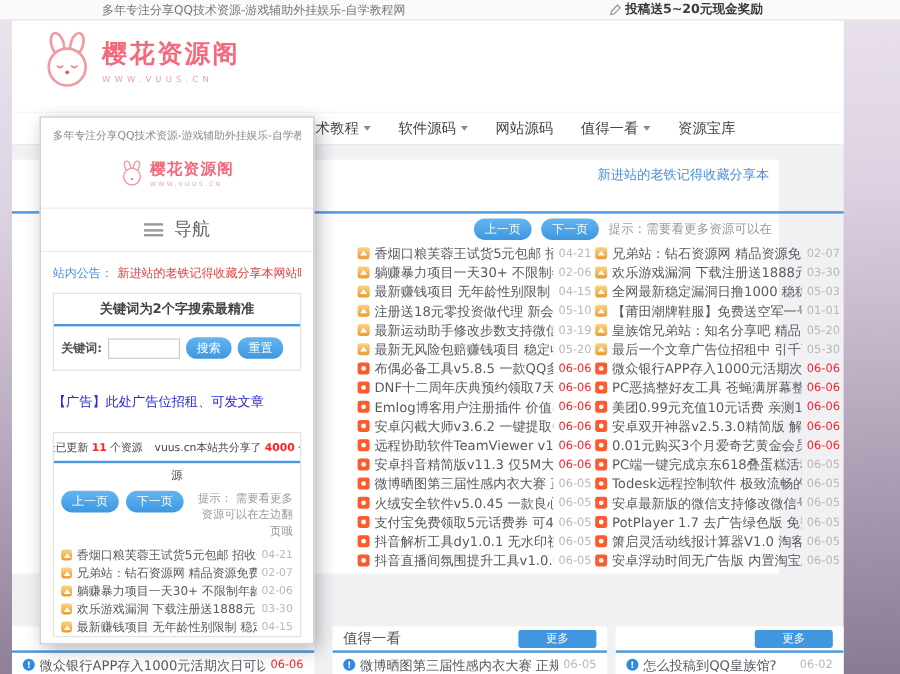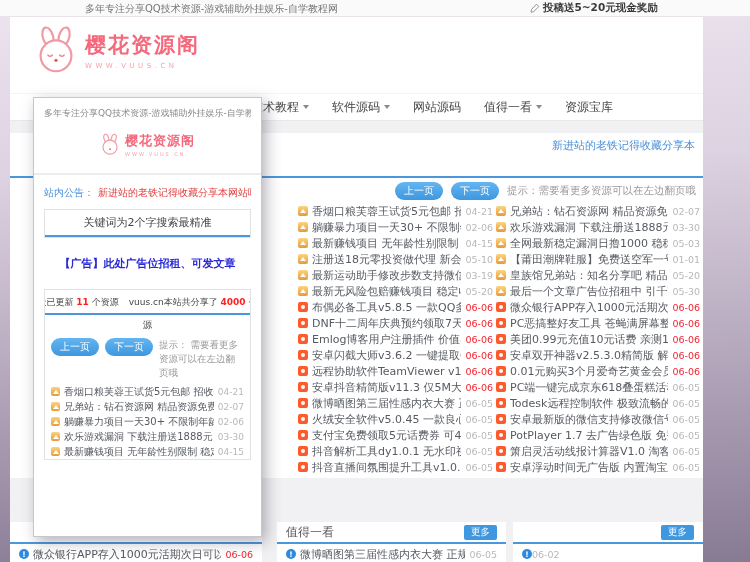--- a/index.html
+++ b/index.html
@@ -2,35 +2,35 @@
 <html><head>
 <meta charset="utf-8">
 <style>
   *{margin:0;padding:0;box-sizing:border-box;font-family:"DejaVu Sans","Liberation Sans",sans-serif}
   body{width:750px;height:562px;overflow:hidden}
   .desktop{position:relative;width:750px;height:562px;background:linear-gradient(178deg,#ece4ef 0%,#ddd2e1 30%,#b4a7bc 65%,#877a93 100%);overflow:hidden}
 
   
   .topbar{position:absolute;left:0;top:0;width:750px;height:17px;background:#fbfafb;border-bottom:1px solid #e9e3e9;font-size:10px;color:#777;z-index:3}
   .topbar-left{position:absolute;left:85px;top:2px;white-space:nowrap}
-  .topbar-right{position:absolute;left:530px;top:1px;display:flex;align-items:center;gap:3px;color:#3a3a3a;font-weight:bold;font-size:10.5px}
+  .topbar-right{position:absolute;left:508px;top:1px;display:flex;align-items:center;gap:3px;color:#3a3a3a;font-weight:bold;font-size:10.5px}
 
   
   .page{position:absolute;left:10px;top:17px;width:693px;height:545px;background:#f1f1f3;z-index:2}
   .site-header{height:76px;background:#fff;position:relative}
   .logo{position:absolute;left:24px;top:8px;display:flex;align-items:center;gap:7px}
   .logo-text{display:flex;flex-direction:column}
   .logo-name{font-size:21px;font-weight:bold;color:#f4697c;letter-spacing:2px}
   .logo-domain{font-size:7px;color:#f7a0ab;letter-spacing:3.5px;margin-top:3px}
   .nav{height:28px;background:#fff;border-top:1px solid #f4f4f4;border-bottom:1px solid #e9e9ea;display:flex;align-items:center;padding-left:32px;gap:23px;font-size:12px;color:#454545}
   .nav-item{display:flex;align-items:center;gap:4px;white-space:nowrap;cursor:pointer}
   .caret{width:0;height:0;border-left:3px solid transparent;border-right:3px solid transparent;border-top:4px solid #8a8a8a}
 
   
-  .main-card{position:absolute;left:0;top:116px;width:693px;height:345px;background:#fff}
+  .main-card{position:absolute;left:0;top:116px;width:639px;height:345px;background:#fff}
   .marquee{position:absolute;top:5px;right:8px;font-size:11px;color:#4a90d9;white-space:nowrap}
   .col-head{position:absolute;top:23px;font-size:12.5px;color:#454545;text-align:center;white-space:nowrap}
   .col-head.c{left:278px;width:206px}
   .col-head.r{left:486px;width:204px}
   .rn{color:#ff1f1f;font-weight:bold}
   .head-line{position:absolute;top:43px;left:0;width:693px;height:0;border-bottom:2px solid #4a97dd}
   .pg-row{position:absolute;top:49px;left:385px;right:6px;display:flex;align-items:center;gap:8px}
   .pill{background:linear-gradient(#64b5f1,#3e97df);color:#fff;font-size:10px;padding:2px 9px;border-radius:9px;white-space:nowrap;cursor:pointer}
   .pg-tip{font-size:10.5px;color:#9a9a9a;white-space:nowrap;overflow:hidden}
   .list{position:absolute;top:70px}
@@ -47,49 +47,49 @@
   .ic.new::after{content:"";width:4px;height:4px;border-radius:50%;background:#fff}
   .ic.info{background:#2e8ae0;border-radius:50%}
   .ic.info::after{content:"!";color:#fff;font-size:7.5px;font-weight:bold}
 
   
   .bcard{position:absolute;top:505px;background:#fff;height:40px;overflow:hidden}
   .b1{left:0;width:252px}
   .b2{left:267px;width:229px}
   .b3{left:503px;width:190px}
   .b-head{display:flex;justify-content:space-between;align-items:center;height:22px;padding:0 9px;border-bottom:2px solid #4a97dd;font-size:12px;color:#555}
-  .more-btn{background:#3e97df;color:#fff;font-size:9.5px;padding:1px 7px;border-radius:2px;cursor:pointer}
+  .more-btn{background:#3e97df;color:#fff;font-size:9.5px;padding:1px 23px;border-radius:2px;cursor:pointer}
   .bcard .b-list{padding:2px 9px 0}
 
   
   .popup{position:absolute;left:33px;top:97px;width:229px;height:440px;background:#fff;border:1px solid #c8c6c9;box-shadow:4px 5px 14px rgba(60,50,72,.38);z-index:10;padding:7px 10px;overflow:hidden}
   .pp-top{font-size:9px;color:#8b8b8b;white-space:nowrap;overflow:hidden;margin-top:2px}
   .pp-logo{display:flex;justify-content:center;align-items:center;gap:5px;margin:12px 0 16px}
   .pp-logo-text{display:flex;flex-direction:column;align-items:flex-start}
   .pp-name{font-size:13px;font-weight:bold;color:#f4697c;letter-spacing:1px}
   .pp-domain{font-size:5px;color:#f7a0ab;letter-spacing:2px;margin-top:1px}
   .pp-hr{border-top:1px solid #ececec;margin:0 -10px}
   .pp-nav{display:flex;justify-content:center;align-items:center;gap:9px;font-size:15px;color:#666;padding:8px 0}
   .burger{width:16px;display:flex;flex-direction:column;gap:2.5px}
   .burger i{height:2px;background:#9a9a9a}
   .pp-notice{display:flex;align-items:flex-start;font-size:10px;margin:11px 0 9px;white-space:nowrap;overflow:hidden;gap:4px}
   .pp-notice-label{color:#4a90d9;flex:none}
   .pp-notice-text{color:#e03e3e}
   .pp-box{border:1px solid #e2e2e2;margin-bottom:9px;background:#fff}
-  .pp-box-head{text-align:center;font-size:11px;font-weight:normal;color:#444;padding:5px 0;border-bottom:2px solid #4a97dd}
+  .pp-box-head{text-align:center;font-size:11px;font-weight:bold;color:#444;padding:5px 0;border-bottom:2px solid #4a97dd}
   .pp-search-row{display:flex;align-items:center;gap:5px;padding:9px 6px}
   .pp-search-label{font-size:10px;color:#555;font-weight:bold;white-space:nowrap}
   .pp-input{width:60px;height:17px;border:1px solid #ccc;background:#fff}
   .pp-btn{background:linear-gradient(#64b5f1,#3e97df);color:#fff;font-size:10px;padding:2px 9px;border-radius:9px;white-space:nowrap;cursor:pointer}
   .pp-red{color:#f50000;font-weight:bold;font-size:11px;text-align:center;margin:10px 0}
-  .pp-ad{color:#2a2ad4;font-weight:bold;font-size:11px;text-align:center;margin:18px 0}
+  .pp-ad{color:#2a2ad4;font-weight:normal;font-size:11px;text-align:left;margin:18px 0}
   .pp-stats-l1{font-size:9px;color:#444;white-space:nowrap;overflow:hidden;padding:6px 4px 4px;border-bottom:2px solid #4a97dd;display:flex;gap:10px;justify-content:center}
   .pp-stats-l2{text-align:center;font-size:9.5px;color:#444;padding:4px 0 2px}
   .pp-pg{display:flex;align-items:flex-start;gap:6px;padding:4px 6px 2px}
-  .pp-tip{font-size:9.5px;color:#9a9a9a;line-height:1.45;text-align:left;overflow:hidden}
+  .pp-tip{font-size:9.5px;color:#9a9a9a;line-height:1.45;text-align:right;overflow:hidden}
   .pp-list{padding:3px 6px 0}
   .pp-list .li-row{height:15px;font-size:10px}
   .pp-list .ic{width:9px;height:9px}
   .pp-list .li-d{font-size:9px}
 </style>
 </head>
 <body>
 
 <div class="desktop">
 
@@ -365,20 +365,21 @@
         </div>
     </div>
     <div class="bcard b3">
       <div class="b-head">
         <span></span>
         <span class="more-btn">更多</span>
       </div>
       <div class="b-list">
           <div class="li-row">
             <span class="ic info"></span>
+            <span class="li-t">怎么投稿到QQ皇族馆?</span>
             <span class="li-d">06-02</span>
           </div>
         </div>
     </div>
   </div>
 
   <div class="popup">
     <div class="pp-top">多年专注分享QQ技术资源-游戏辅助外挂娱乐-自学教程网</div>
     <div class="pp-logo">
       <svg width="20" height="23" viewBox="0 0 60 66">
@@ -388,27 +389,41 @@
           <circle cx="30" cy="41" r="21"></circle>
         </g>
         <circle cx="30" cy="47" r="2.5" fill="#e55a5a"></circle>
       </svg>
       <div class="pp-logo-text">
         <span class="pp-name">樱花资源阁</span>
         <span class="pp-domain">WWW.VUUS.CN</span>
       </div>
     </div>
     <div class="pp-hr"></div>
+    <div class="pp-nav">
+      <span class="burger">
+          <i></i>
+          <i></i>
+          <i></i>
+        </span>
+      <span>导航</span>
+    </div>
     <div class="pp-hr"></div>
     <div class="pp-notice">
       <span class="pp-notice-label">站内公告：</span>
       <span class="pp-notice-text">新进站的老铁记得收藏分享本网站哦！</span>
     </div>
     <div class="pp-box">
       <div class="pp-box-head">关键词为2个字搜索最精准</div>
+      <div class="pp-search-row">
+        <span class="pp-search-label">关键词:</span>
+        <input class="pp-input" value="" style="">
+        <span class="pp-btn">搜索</span>
+        <span class="pp-btn">重置</span>
+      </div>
     </div>
     <div class="pp-ad">【广告】此处广告位招租、可发文章</div>
     <div class="pp-box">
       <div class="pp-stats-l1">
         <span>
           <span>今天已更新</span>
           <span class="rn">11</span>
           <span>个资源</span>
         </span>
         <span>

